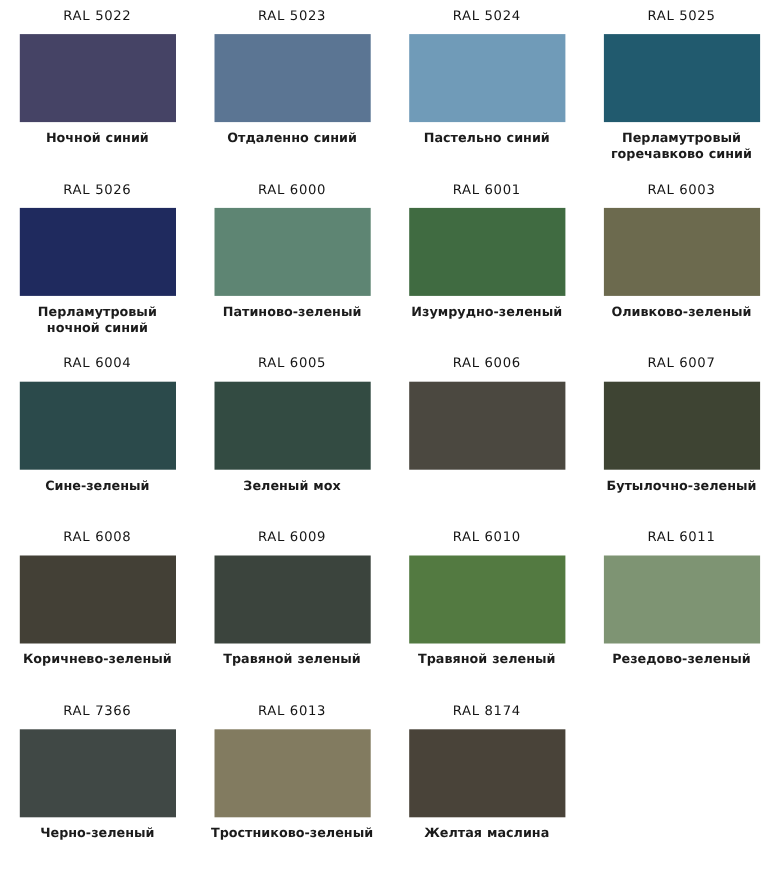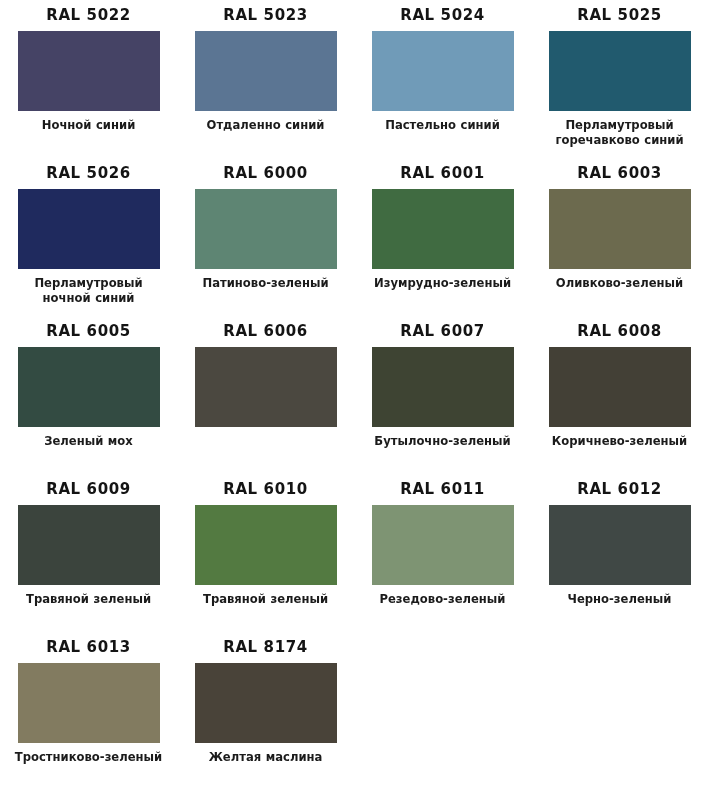--- a/index.html
+++ b/index.html
@@ -26,22 +26,22 @@
   }
 
   .swatch-cell {
     display: flex;
     flex-direction: column;
     align-items: center;
     width: 177px;
   }
 
   .ral-code {
-    font-size: 15px;
-    font-weight: bold;
+    font-size: 12px;
+    font-weight: normal;
     letter-spacing: 0.6px;
     line-height: 1;
     height: 14px;
     color: #141414;
     text-align: center;
     white-space: nowrap;
   }
 
   .color-chip {
     width: 142px;
@@ -99,20 +99,25 @@
       <div class="ral-code">RAL 6001</div>
       <div class="color-chip" style="background-color: rgb(64, 107, 65);"></div>
       <div class="ral-name">Изумрудно-зеленый</div>
     </div>
     <div class="swatch-cell">
       <div class="ral-code">RAL 6003</div>
       <div class="color-chip" style="background-color: rgb(108, 106, 78);"></div>
       <div class="ral-name">Оливково-зеленый</div>
     </div>
     <div class="swatch-cell">
+      <div class="ral-code">RAL 6004</div>
+      <div class="color-chip" style="background-color: rgb(43, 74, 75);"></div>
+      <div class="ral-name">Сине-зеленый</div>
+    </div>
+    <div class="swatch-cell">
       <div class="ral-code">RAL 6005</div>
       <div class="color-chip" style="background-color: rgb(51, 75, 66);"></div>
       <div class="ral-name">Зеленый мох</div>
     </div>
     <div class="swatch-cell">
       <div class="ral-code">RAL 6006</div>
       <div class="color-chip" style="background-color: rgb(75, 72, 64);"></div>
     </div>
     <div class="swatch-cell">
       <div class="ral-code">RAL 6007</div>
@@ -133,21 +138,21 @@
       <div class="ral-code">RAL 6010</div>
       <div class="color-chip" style="background-color: rgb(83, 122, 65);"></div>
       <div class="ral-name">Травяной зеленый</div>
     </div>
     <div class="swatch-cell">
       <div class="ral-code">RAL 6011</div>
       <div class="color-chip" style="background-color: rgb(126, 148, 115);"></div>
       <div class="ral-name">Резедово-зеленый</div>
     </div>
     <div class="swatch-cell">
-      <div class="ral-code">RAL 6012</div>
+      <div class="ral-code">RAL 7366</div>
       <div class="color-chip" style="background-color: rgb(64, 72, 69);"></div>
       <div class="ral-name">Черно-зеленый</div>
     </div>
     <div class="swatch-cell">
       <div class="ral-code">RAL 6013</div>
       <div class="color-chip" style="background-color: rgb(130, 123, 96);"></div>
       <div class="ral-name">Тростниково-зеленый</div>
     </div>
     <div class="swatch-cell">
       <div class="ral-code">RAL 8174</div>

